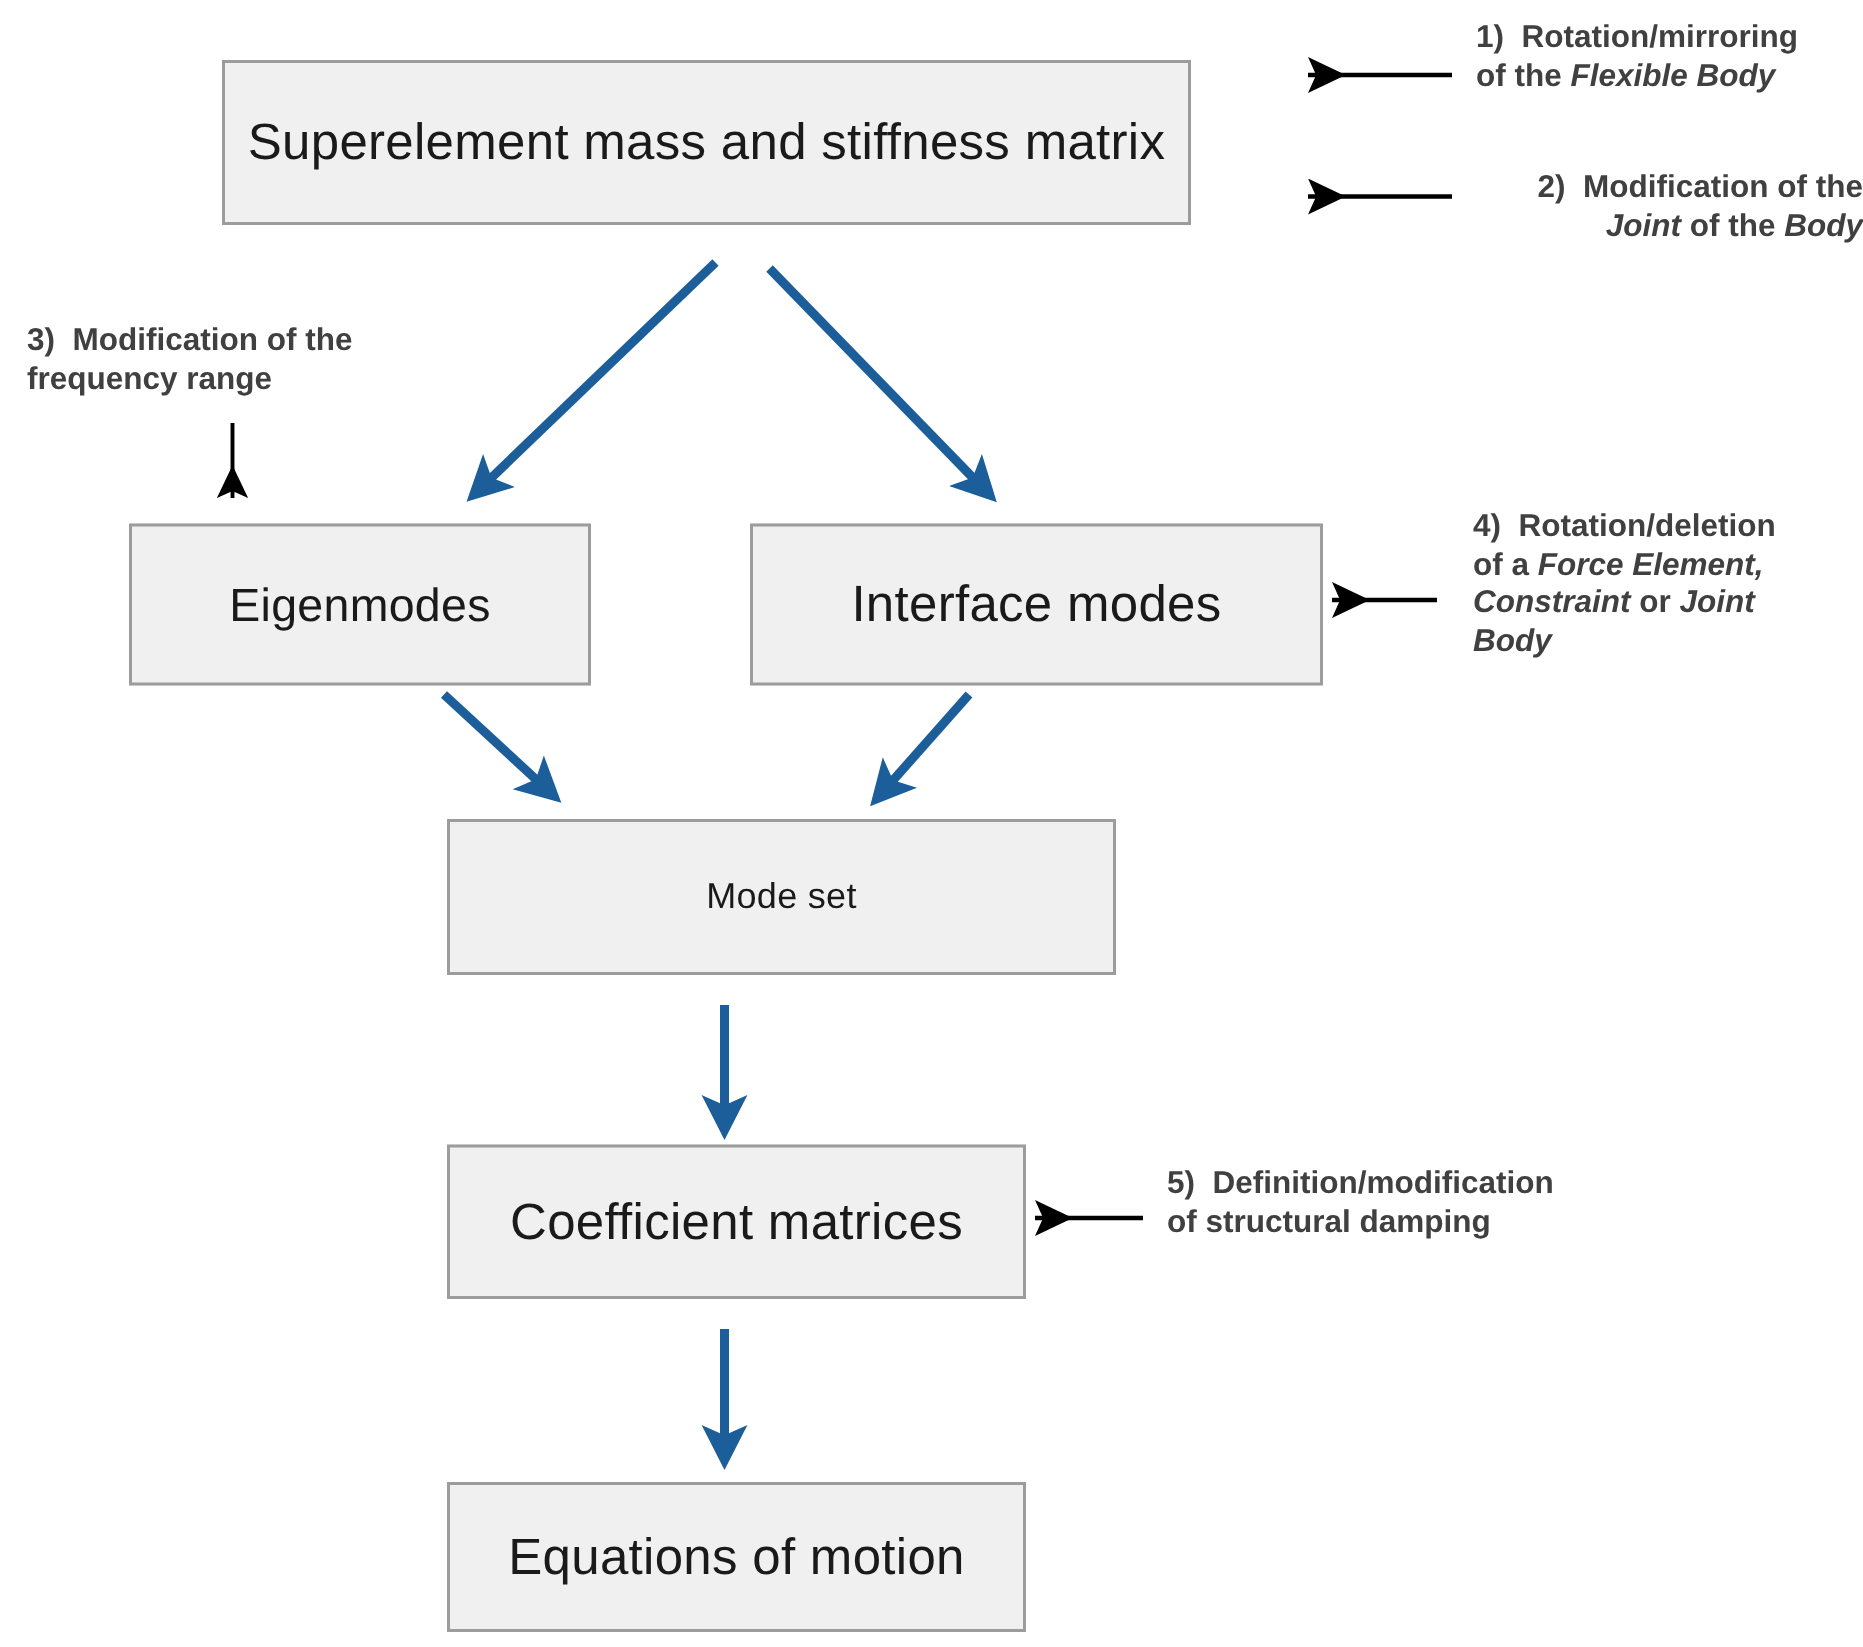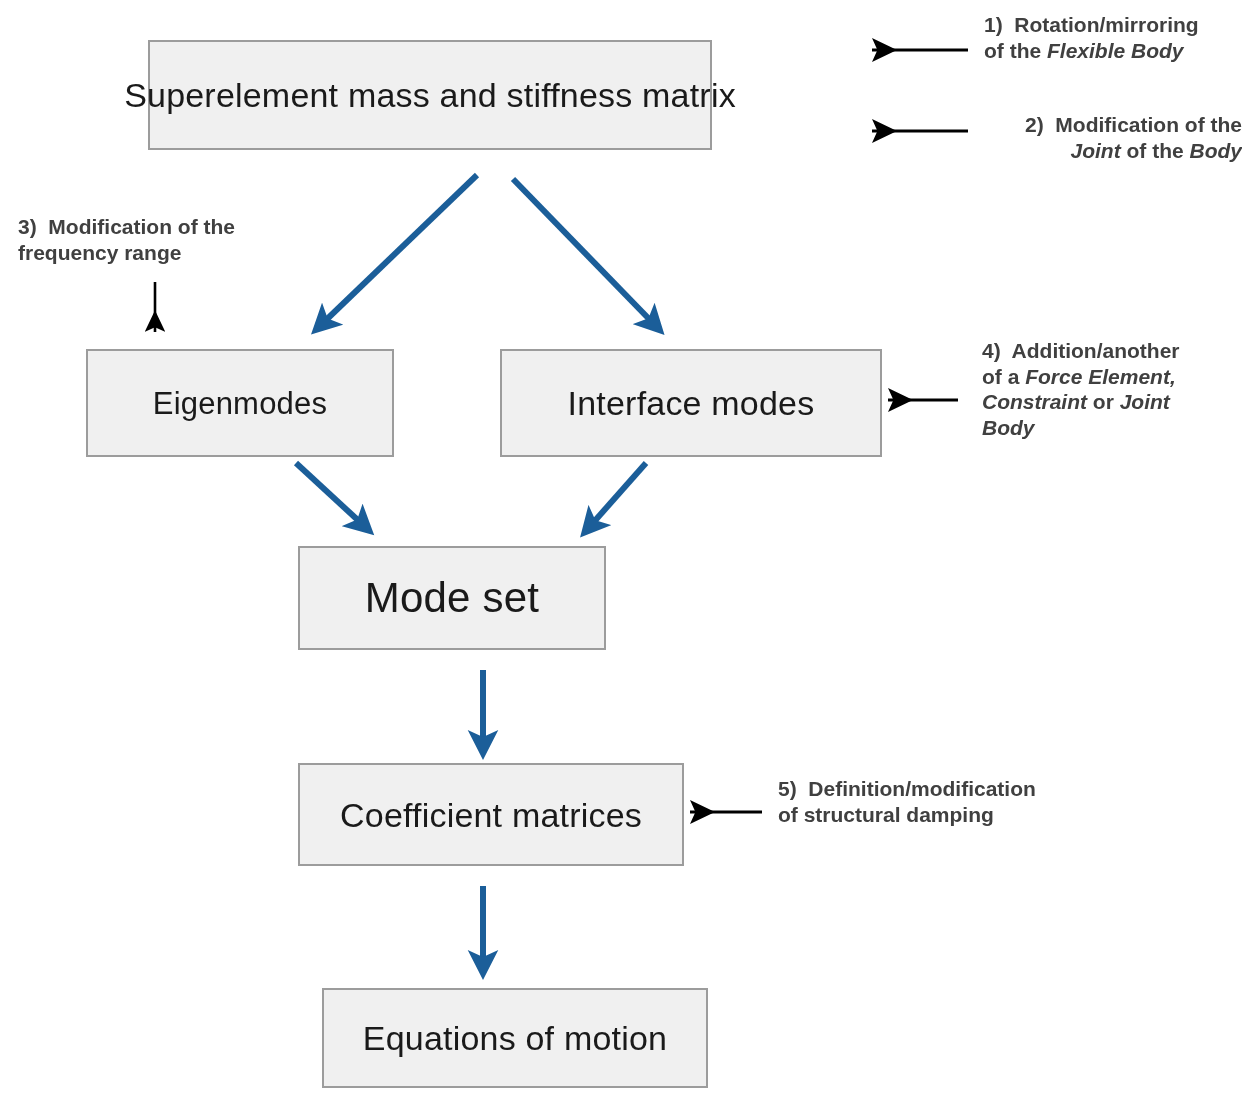--- a/index.html
+++ b/index.html
@@ -106,61 +106,61 @@
 
     <g>
       <line x1="958" y1="400" x2="888" y2="400" stroke="#000000" stroke-width="3" marker-end="url(#black-head)"></line>
     </g>
 
     <g>
       <line x1="762" y1="812" x2="690" y2="812" stroke="#000000" stroke-width="3" marker-end="url(#black-head)"></line>
     </g>
   </svg>
 
-  <div class="node" style="left:148px; top:40px; width:564px; height:110px; font-size:34px;">
+  <div class="node" style="left:148px; top:40px; width:646px; height:110px; font-size:34px;">
     <span class="node-label">Superelement mass and stiffness matrix</span>
   </div>
 
   <div class="node" style="left:86px; top:349px; width:308px; height:108px; font-size:31px;">
     <span class="node-label">Eigenmodes</span>
   </div>
 
   <div class="node" style="left:500px; top:349px; width:382px; height:108px; font-size:34px;">
     <span class="node-label">Interface modes</span>
   </div>
 
-  <div class="node" style="left:298px; top:546px; width:308px; height:104px; font-size:42px;">
+  <div class="node" style="left:298px; top:546px; width:446px; height:104px; font-size:24px;">
     <span class="node-label">Mode set</span>
   </div>
 
   <div class="node" style="left:298px; top:763px; width:386px; height:103px; font-size:34px;">
     <span class="node-label">Coefficient matrices</span>
   </div>
 
-  <div class="node" style="left:298px; top:988px; width:386px; height:100px; font-size:34px;margin-left:24px;">
+  <div class="node" style="left:298px; top:988px; width:386px; height:100px; font-size:34px;">
     <span class="node-label">Equations of motion</span>
   </div>
 
   <div class="annotation" style="left:984px; top:12px; width:258px;">
       <div><span>1)&nbsp; </span><span>Rotation/mirroring</span></div>
       <div><span>of the </span><em>Flexible Body</em></div>
     </div>
 
   <div class="annotation" style="left:984px; top:112px; width:258px;text-align:right;">
       <div><span>2)&nbsp; </span><span>Modification of the</span></div>
       <div><em>Joint</em><span> of the </span><em>Body</em></div>
     </div>
 
   <div class="annotation" style="left:18px; top:214px; width:270px;">
       <div><span>3)&nbsp; </span><span>Modification of the</span></div>
       <div><span>frequency range</span></div>
     </div>
 
   <div class="annotation" style="left:982px; top:338px; width:254px;">
-      <div><span>4)&nbsp; </span><span>Addition/another</span></div>
+      <div><span>4)&nbsp; </span><span>Rotation/deletion</span></div>
       <div><span>of a </span><em>Force Element,</em></div>
       <div><em>Constraint</em><span> or </span><em>Joint</em></div>
       <div><em>Body</em></div>
     </div>
 
   <div class="annotation" style="left:778px; top:776px; width:320px;">
       <div><span>5)&nbsp; </span><span>Definition/modification</span></div>
       <div><span>of structural damping</span></div>
     </div>
 

